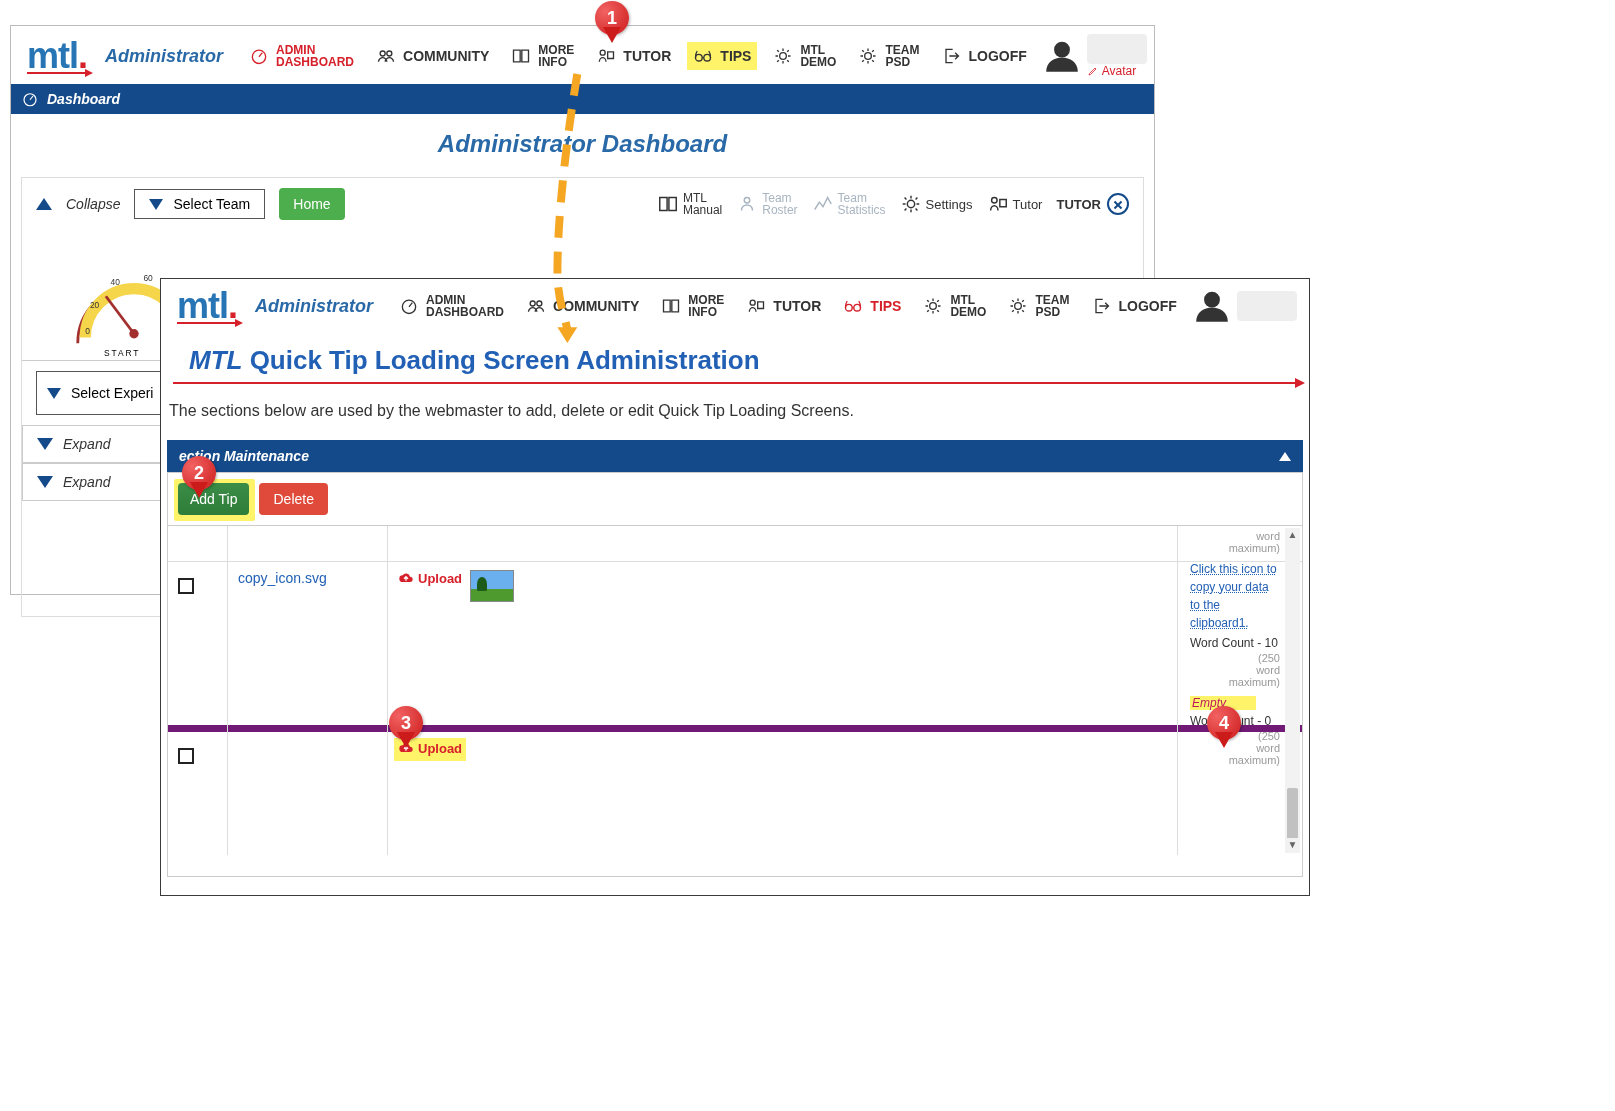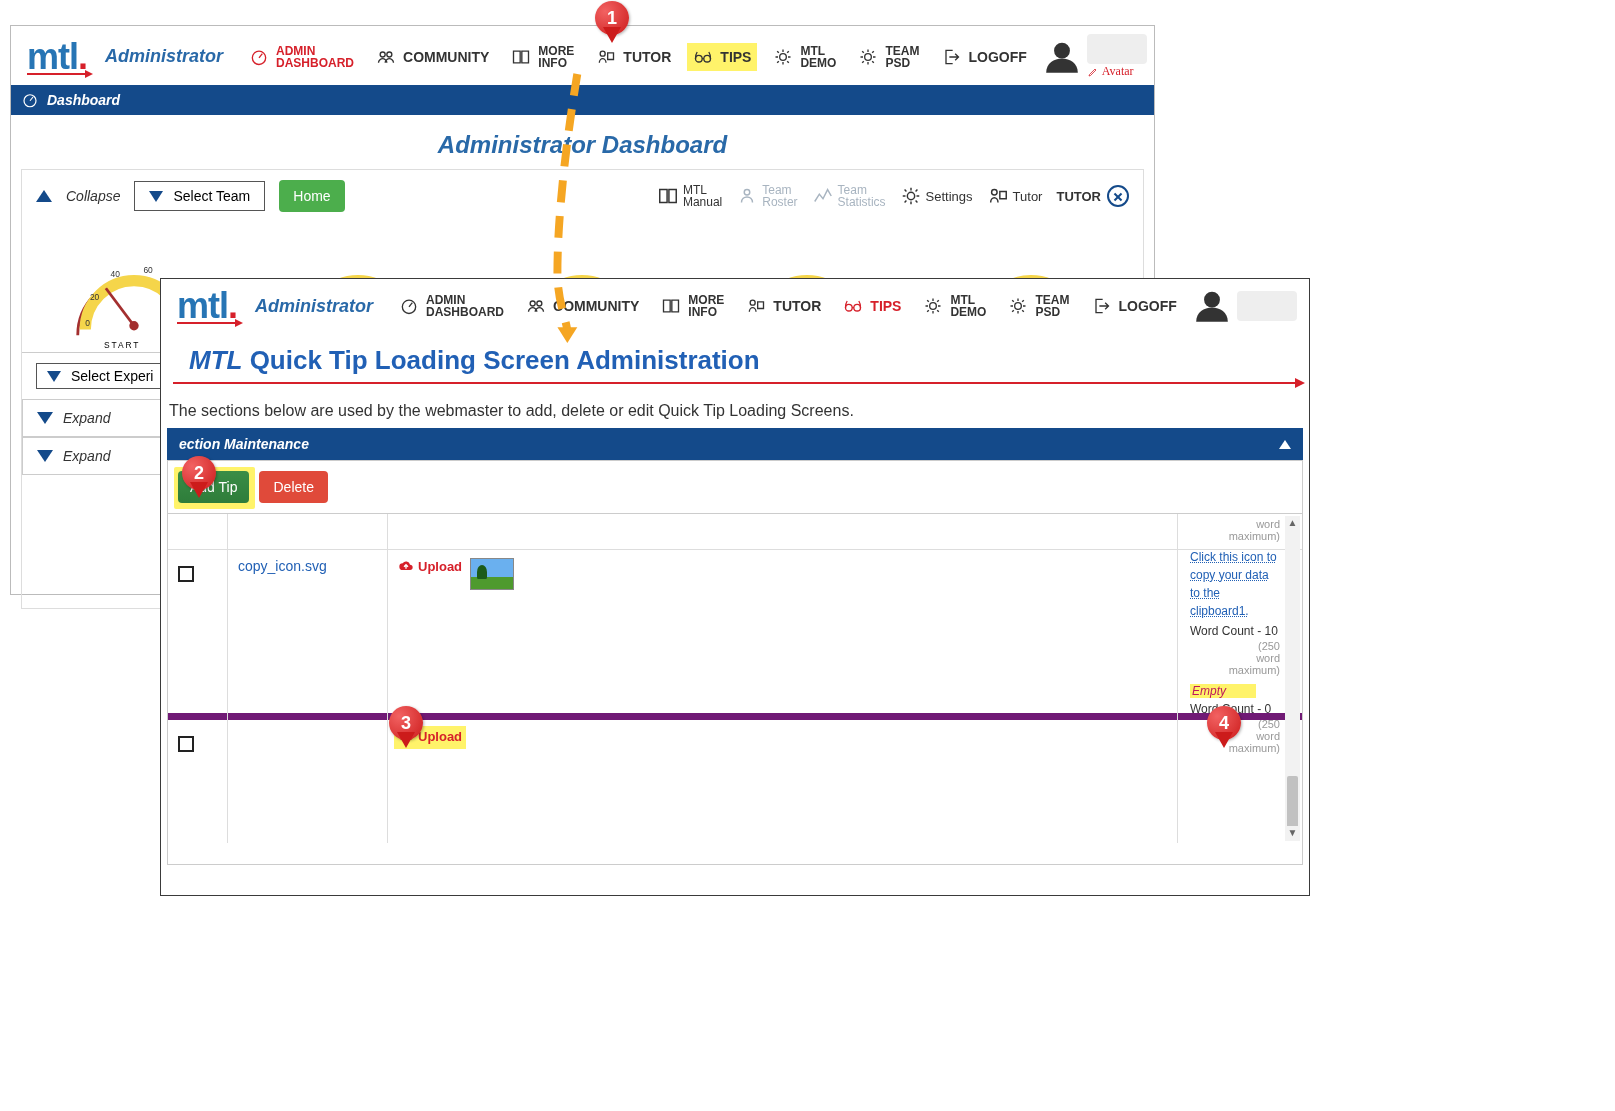--- a/index.html
+++ b/index.html
@@ -117,21 +117,21 @@
     font-weight: 600;
   }
   .bar svg { width:18px; height:18px; }
 
   .admin-title {
     text-align: center;
     font-style: italic;
     color: #2969a8;
     font-size: 24px;
     font-weight: 600;
-    margin: 16px 0 10px 0;
+    margin: 16px 0 19px 0;
   }
 
   .dash-body {
     border: 1px solid #ddd;
     margin: 0 10px 10px 10px;
     position: relative;
     height: 440px;
     overflow: hidden;
   }
 
@@ -190,21 +190,21 @@
   .red-arrow-line:after {
     content:"";
     position:absolute;
     right:-8px;top:-4px;
     border-left:10px solid #d6202a;
     border-top:5px solid transparent;
     border-bottom:5px solid transparent;
   }
   .front-desc {
     color: #333;
-    padding: 8px 8px 8px 8px;
+    padding: 8px 8px 20px 8px;
     font-size: 16px;
   }
 
   .section-head {
     background: #144a8a;
     color: #fff;
     font-style: italic;
     font-weight:600;
     padding: 8px 12px;
     display:flex;
@@ -418,21 +418,21 @@
           <path class="s" d="M14 4h-8v16h8M10 12h10M17 8l4 4-4 4"></path>
         </svg>
       <span>LOGOFF</span>
     </span>
 
     <div class="avatar-block">
       <svg class="avatar-circle" viewBox="0 0 24 24">
           <circle class="f" cx="12" cy="8" r="5"></circle>
           <path class="f" d="M2 22c0-6 5-9 10-9s10 3 10 9z"></path>
         </svg>
-      <div style="display:flex;flex-direction:column;align-items:flex-start;font-family:Liberation Serif, serif;">
+      <div style="display:flex;flex-direction:column;align-items:flex-start;">
         <div class="avatar-placeholder"></div>
         <span class="edit-avatar">
           <svg viewBox="0 0 24 24" width="12" height="12">
               <path class="s red-stroke" d="M4 20l3-1 11-11-2-2L5 17z"></path>
             </svg>
           <span>Avatar</span>
         </span>
       </div>
     </div>
   </div>
@@ -537,21 +537,21 @@
             <path d="M20 110 A60 60 0 1 1 140 110" fill="none" stroke="#a32f2f" stroke-width="3"></path>
             <path d="M28 104 A52 52 0 1 1 132 104" fill="none" stroke="#f5d54a" stroke-width="12"></path>
           </svg></div>
       <div class="gauge"><svg viewBox="0 0 160 130">
             <path d="M20 110 A60 60 0 1 1 140 110" fill="none" stroke="#a32f2f" stroke-width="3"></path>
             <path d="M28 104 A52 52 0 1 1 132 104" fill="none" stroke="#f5d54a" stroke-width="12"></path>
           </svg></div>
     </div>
 
     <div class="select-exp-row">
-      <div class="select-team" style="padding:4px 10px">
+      <div class="select-team" style="padding:13px 10px">
         <span class="tri"></span>
         <span>Select Experi</span>
       </div>
     </div>
 
     <div class="expand-rows">
       <div class="row">
         <span class="expand-tri"></span>
         <span class="expand-label">Expand</span>
       </div>

